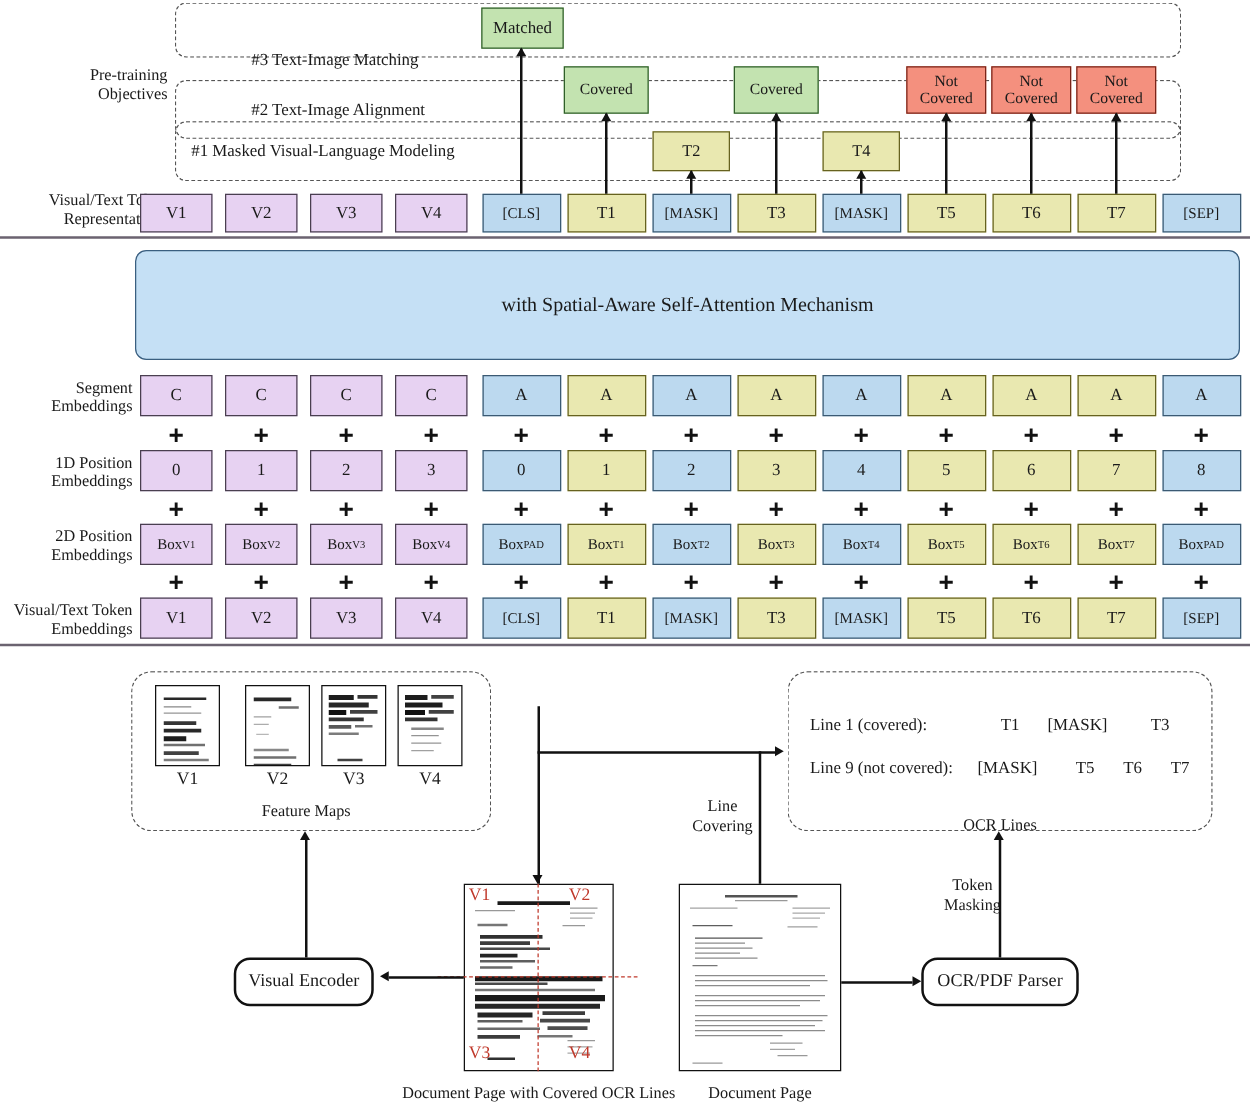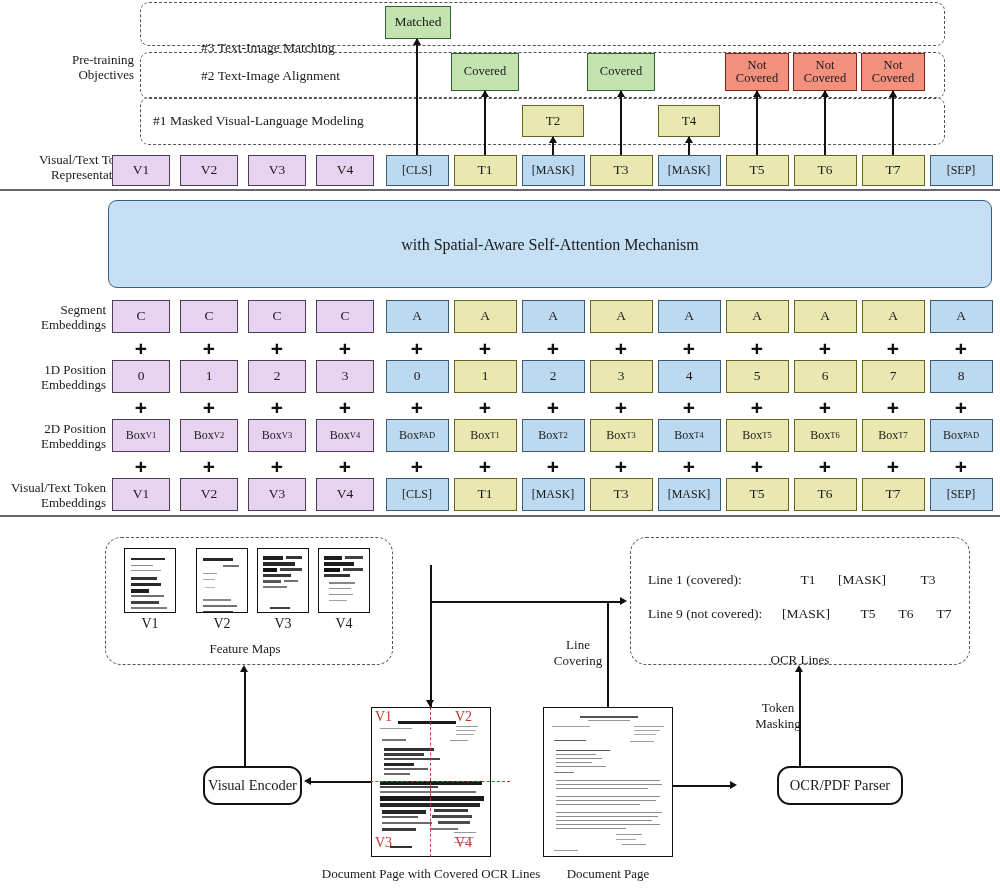--- a/index.html
+++ b/index.html
@@ -85,21 +85,21 @@
   .ocrtok{position:absolute;font-size:13.5px;white-space:nowrap;}
   .conlabel{position:absolute;font-size:13px;text-align:center;line-height:1.2;}
 </style>
 </head>
 <body>
 
 <div id="root">
     <div class="dashpanel" style="left: 140px; top: 2px; width: 805px; height: 44px;">
       <div class="ptitle" style="left: 60px; margin-top: 24px;">#3 Text-Image Matching</div>
     </div>
-    <div class="dashpanel" style="left: 140px; top: 52px; width: 805px; height: 47px; font-family: Liberation Serif, serif;">
+    <div class="dashpanel" style="left: 140px; top: 64px; width: 805px; height: 47px; font-family: Liberation Serif, serif;">
       <div class="ptitle" style="left: 60px;">#2 Text-Image Alignment</div>
     </div>
     <div class="dashpanel" style="left: 140px; top: 97px; width: 805px; height: 48px;">
       <div class="ptitle" style="left: 12px;">#1 Masked Visual-Language Modeling</div>
     </div>
     <div class="box green" style="left: 385px; top: 6px; width: 66px; height: 33px; font-size: 13.5px;">Matched</div>
     <div class="box green" style="left: 451px; top: 53px; width: 68px; height: 38px; font-size: 12.5px;">Covered</div>
     <div class="box green" style="left: 587px; top: 53px; width: 68px; height: 38px; font-size: 12.5px;">Covered</div>
     <div class="box red" style="left: 725px; top: 53px; width: 64px; height: 38px; font-size: 12.5px;">Not<br>Covered</div>
     <div class="box red" style="left: 793px; top: 53px; width: 64px; height: 38px; font-size: 12.5px;">Not<br>Covered</div>
@@ -331,22 +331,22 @@
     <div class="ocrline" style="left: 648px; top: 572px;">Line 1 (covered):</div>
     <div class="ocrtok" style="left: 808px; top: 572px; transform: translateX(-50%);">T1</div>
     <div class="ocrtok" style="left: 862px; top: 572px; transform: translateX(-50%);">[MASK]</div>
     <div class="ocrtok" style="left: 928px; top: 572px; transform: translateX(-50%);">T3</div>
     <div class="ocrline" style="left: 648px; top: 606px;">Line 9 (not covered):</div>
     <div class="ocrtok" style="left: 806px; top: 606px; transform: translateX(-50%);">[MASK]</div>
     <div class="ocrtok" style="left: 868px; top: 606px; transform: translateX(-50%);">T5</div>
     <div class="ocrtok" style="left: 906px; top: 606px; transform: translateX(-50%);">T6</div>
     <div class="ocrtok" style="left: 944px; top: 606px; transform: translateX(-50%);">T7</div>
     <div class="caption" style="left: 720px; top: 652px; width: 160px;">OCR Lines</div>
-    <div class="procbox" style="left: 187px; top: 766px; width: 99px; height: 39px; margin-left: 16px;">Visual Encoder</div>
-    <div class="procbox" style="left: 737px; top: 766px; width: 126px; height: 39px; margin-left: 40px;">OCR/PDF Parser</div>
+    <div class="procbox" style="left: 187px; top: 766px; width: 112px; height: 39px;">Visual Encoder</div>
+    <div class="procbox" style="left: 737px; top: 766px; width: 126px; height: 39px;">OCR/PDF Parser</div>
     <div class="pagebox" style="left: 371px; top: 707px; width: 120px; height: 150px;">
       <div class="ln" style="left: 26px; top: 13px; width: 58px; height: 3.2px; opacity: 1;"></div>
       <div class="ln" style="left: 8px; top: 20px; width: 32px; height: 1.2px; opacity: 0.45;"></div>
       <div class="ln" style="left: 84px; top: 18px; width: 22px; height: 1.2px; opacity: 0.45;"></div>
       <div class="ln" style="left: 84px; top: 22px; width: 20px; height: 1.1px; opacity: 0.4;"></div>
       <div class="ln" style="left: 84px; top: 26px; width: 18px; height: 1.1px; opacity: 0.38;"></div>
       <div class="ln" style="left: 10px; top: 31px; width: 24px; height: 1.6px; opacity: 0.6;"></div>
       <div class="ln" style="left: 78px; top: 32px; width: 18px; height: 1.2px; opacity: 0.45;"></div>
       <div class="ln" style="left: 12px; top: 40px; width: 50px; height: 3.2px; opacity: 0.9;"></div>
       <div class="ln" style="left: 12px; top: 45px; width: 40px; height: 2.6px; opacity: 0.85;"></div>

